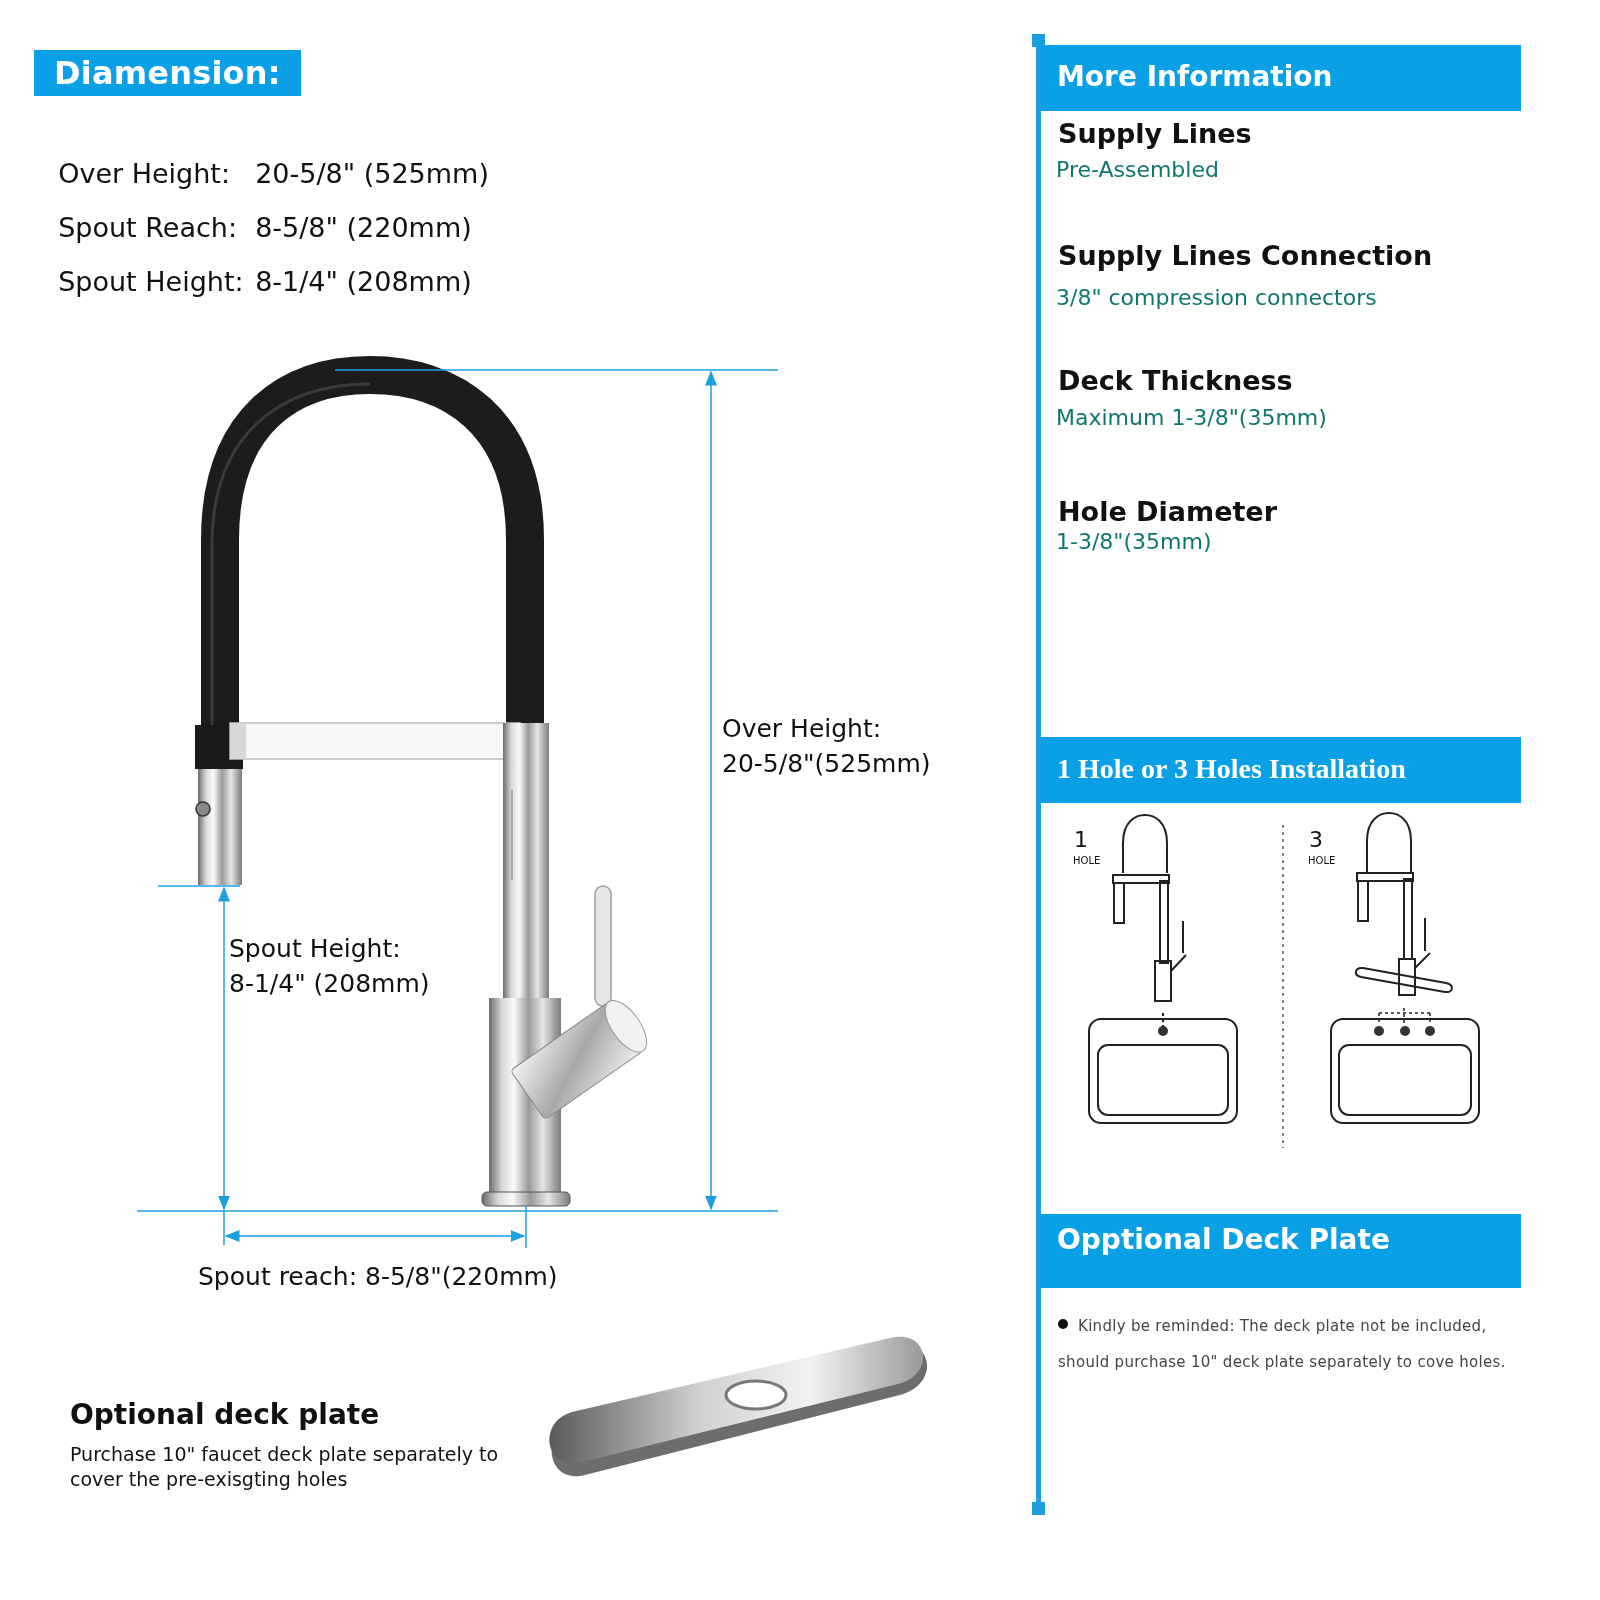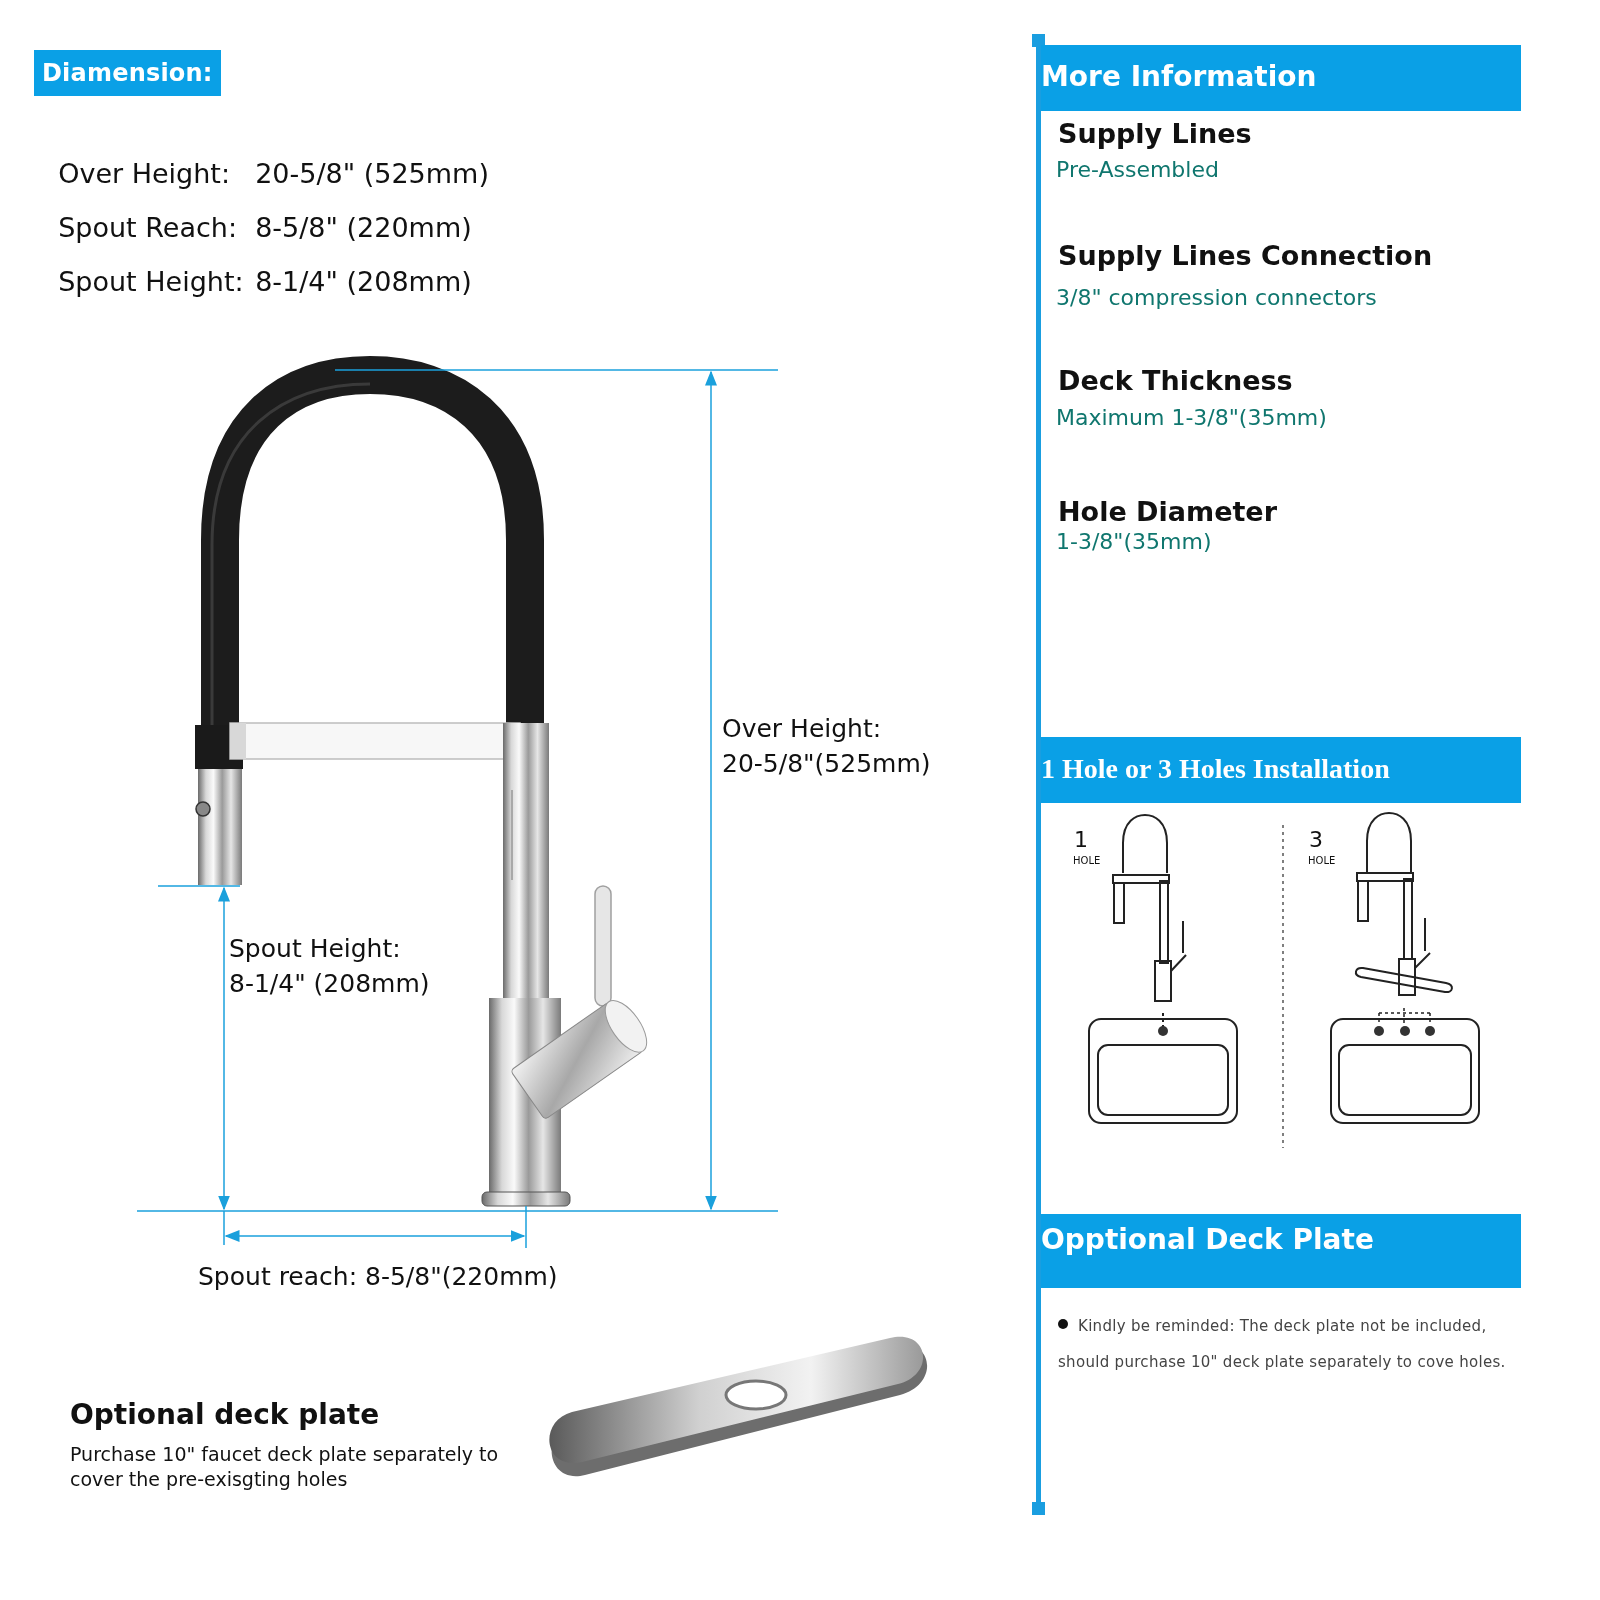--- a/index.html
+++ b/index.html
@@ -2,38 +2,38 @@
 <html><head>
   <meta charset="utf-8">
   <style>
     html, body { margin: 0; padding: 0; background: #ffffff; }
     body { width: 1600px; height: 1600px; position: relative; overflow: hidden;
            font-family: "DejaVu Sans", sans-serif; color: #111; }
     .abs { position: absolute; }
 
     
     .dim-title { left: 34px; top: 50px; height: 46px; background: #0aa0e6; color: #fff;
-                 font-weight: bold; font-size: 24px; line-height: 46px; padding: 0 8px; letter-spacing: 0.2px; }
+                 font-weight: bold; font-size: 32px; line-height: 46px; padding: 0 20px; letter-spacing: 0.2px; }
     .dim-row { left: 41px; font-size: 27px; line-height: 34px; white-space: pre; }
     .dim-row .lbl { display: inline-block; }
     .dim-row .val { display: inline-block; }
 
     
     .anno { font-size: 25px; line-height: 35px; color: #111; }
 
     
     .opt-title { left: 70px; top: 1398px; font-size: 28px; font-weight: bold; }
     .opt-desc { left: 70px; top: 1442px; font-size: 19px; line-height: 25px; width: 460px; }
 
     
     .rail { left: 1036px; top: 38px; width: 5px; height: 1474px; background: #1a9ee0; }
     .rail-cap-top { left: 1032px; top: 34px; width: 13px; height: 13px; background: #1a9ee0; }
     .rail-cap-bot { left: 1032px; top: 1502px; width: 13px; height: 13px; background: #1a9ee0; }
     .rbar { left: 1041px; width: 480px; background: #0aa0e6; color: #fff; font-weight: bold;
-            font-size: 28px; padding-left: 0; box-sizing: border-box; }
+            font-size: 28px; padding-left: 16px; box-sizing: border-box; }
     .spec-h { left: 1058px; font-size: 27px; font-weight: bold; color: #111; }
     .spec-v { left: 1056px; font-size: 22px; color: #0f766e; }
     .note { left: 1058px; top: 1308px; width: 455px; font-size: 15px; line-height: 36px; color: #444; letter-spacing: 0.3px; }
     .note .dot { display: inline-block; width: 10px; height: 10px; border-radius: 50%; background: #111; margin-right: 10px; vertical-align: middle; position: relative; top: -3px; }
   </style>
 </head>
 <body>
 
 <div class="abs dim-title">Diamension:</div>
 

